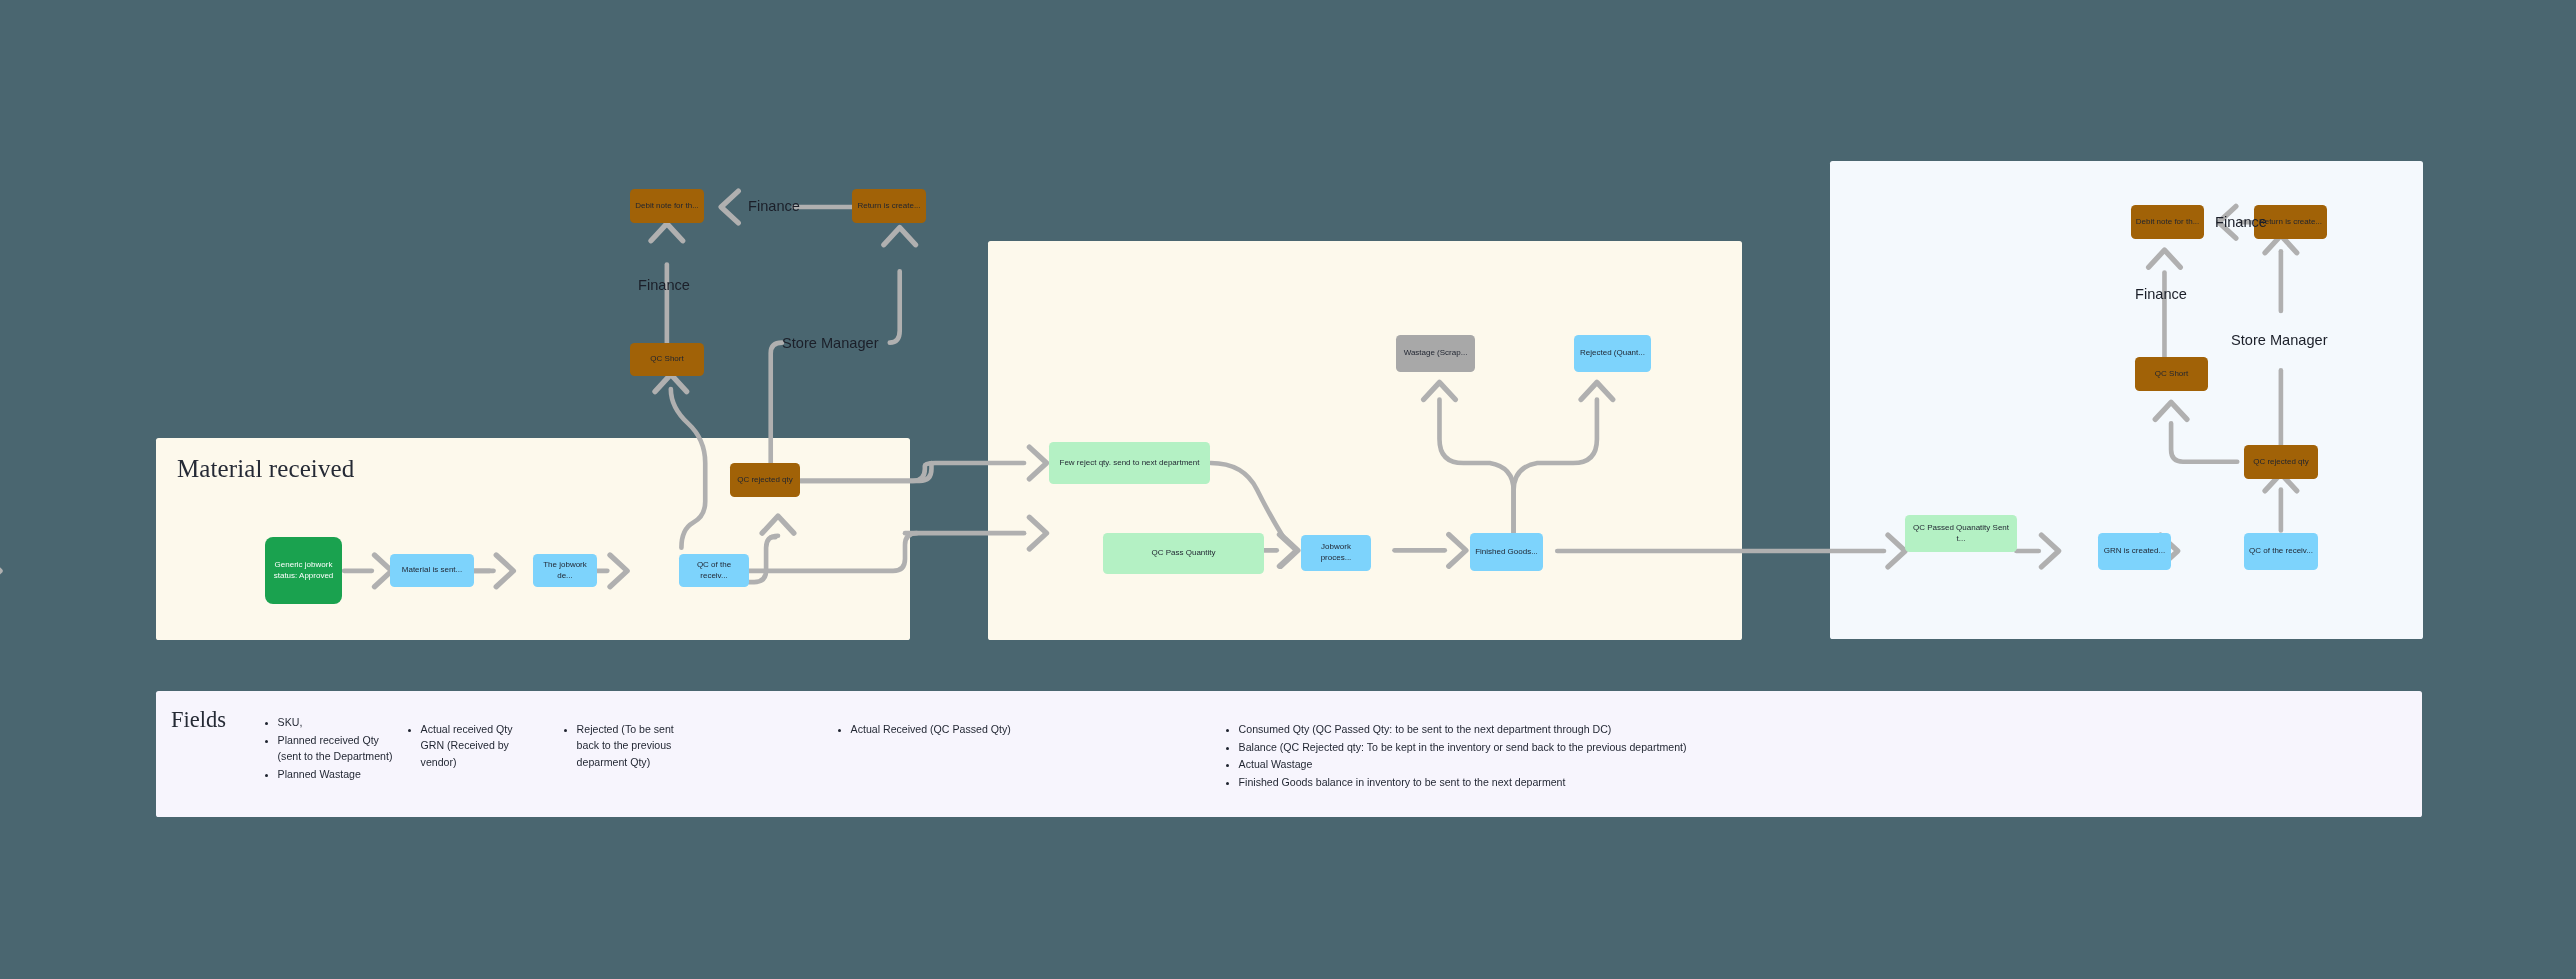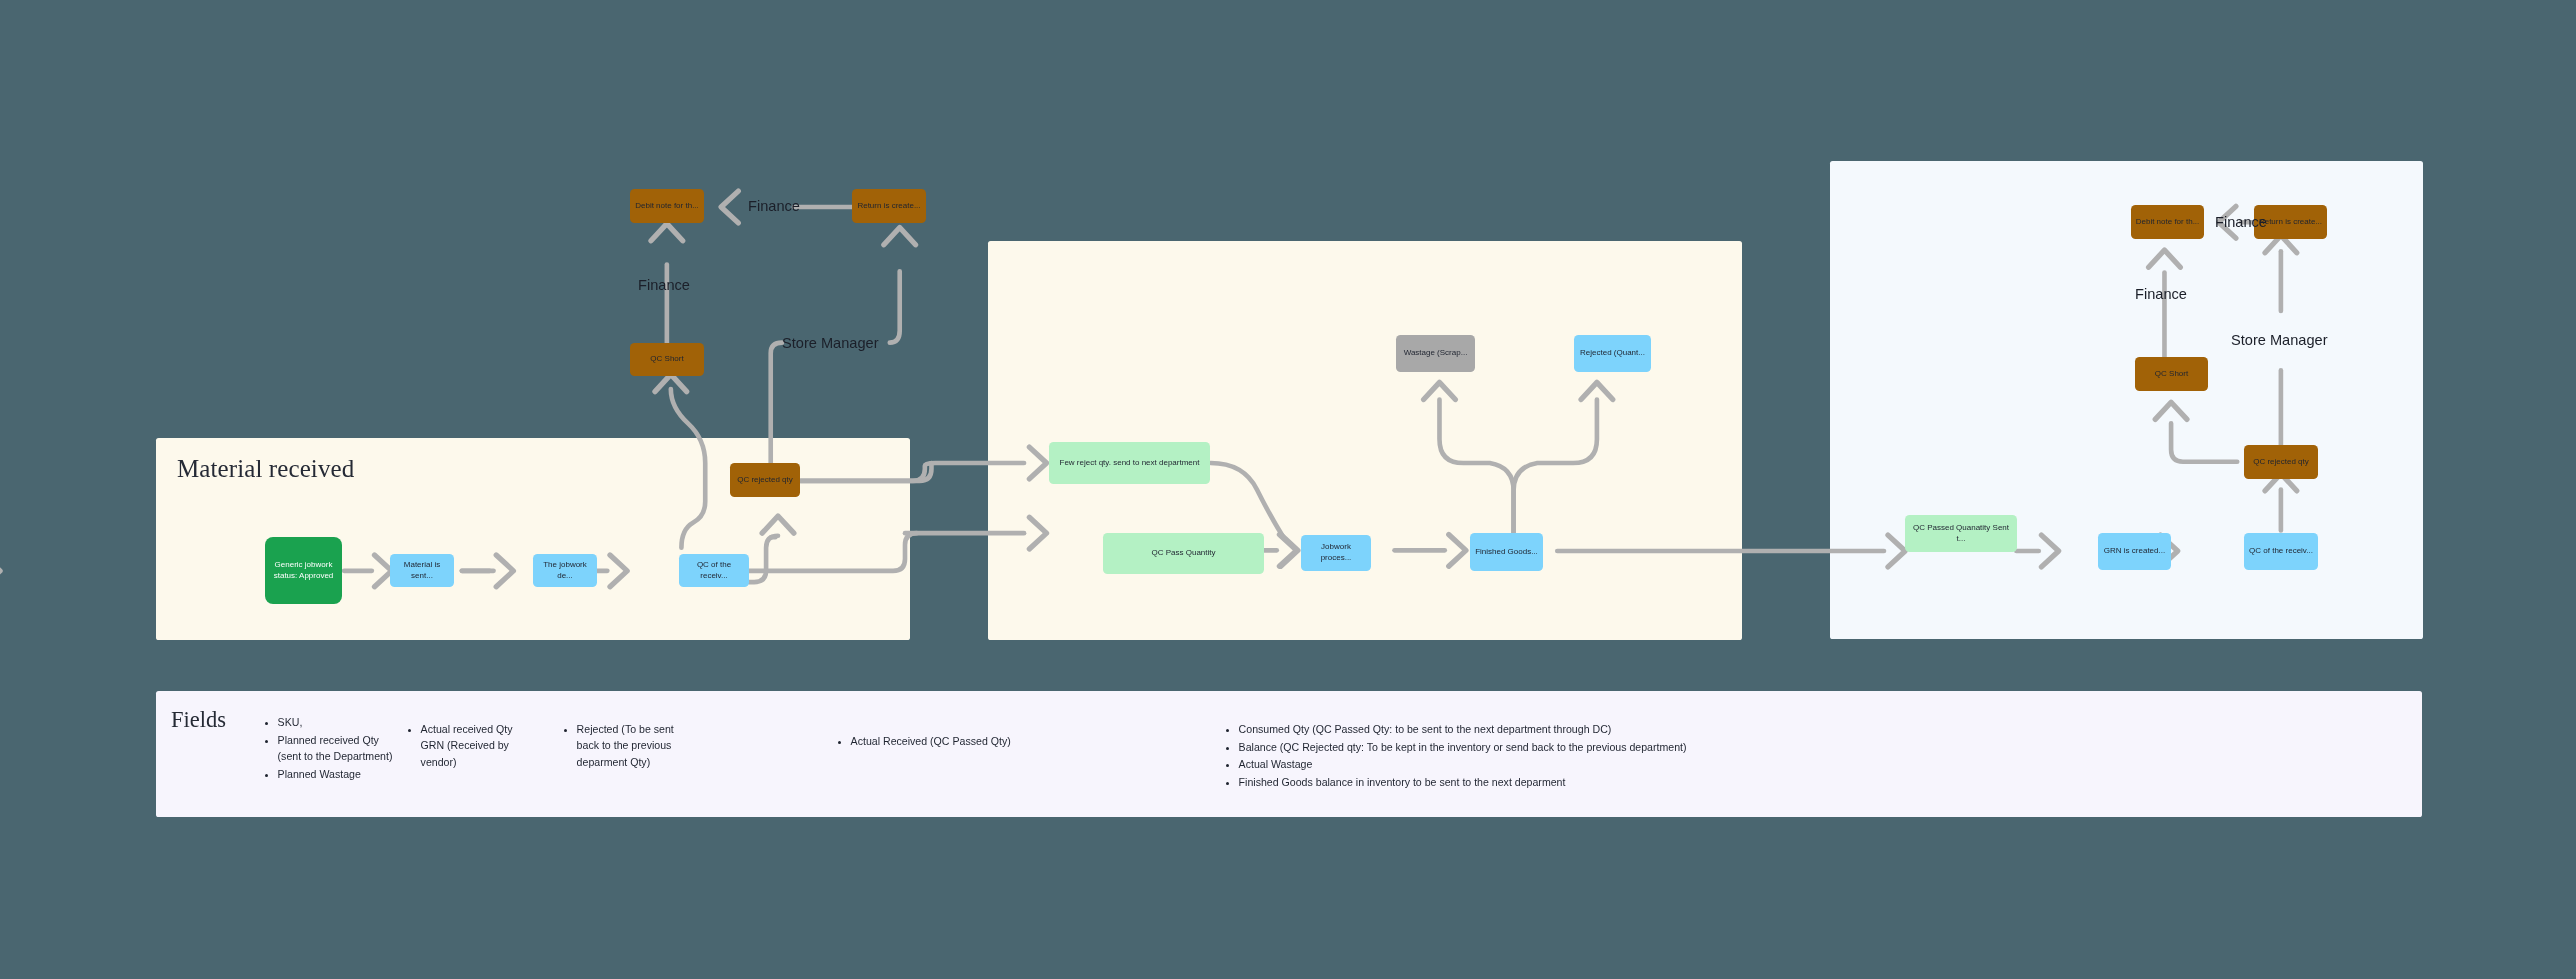--- a/index.html
+++ b/index.html
@@ -64,21 +64,21 @@
   .fields-title {
     position:absolute; left:14.6px; top:16px;
     font-family:"Liberation Serif", serif; font-size:22.5px; color:#252a35;
   }
   .fields-col { position:absolute; top:18.5px; }
   .fields-col ul { list-style: disc; margin-left: 10.6px; }
   .fields-col li { font-size: 10.6px; color:#1f2430; line-height:1.55; margin-bottom:1.3px; }
   #fcol-1 { left:111px; width:126px; }
   #fcol-2 { left:255px; width:106px; }
   #fcol-3 { left:410px; width:132px; }
-  #fcol-4 { left:685px; width:218px;margin-top:12px; }
+  #fcol-4 { left:685px; width:218px; }
   #fcol-5 { left:1072px; width:662px; }
 </style>
 </head>
 <body style="background: rgb(74, 102, 112);">
 
 <div id="canvas">
 
   <div class="panel" id="panel-material"></div>
   <div class="panel" id="panel-consumption"></div>
   <div class="panel" id="panel-receiving"></div>
@@ -168,21 +168,21 @@
 
     <path class="ln" d="M 3272,540 L 3272,412"></path>
     <use href="#ah-u" x="3272" y="378"></use>
 
     <path class="ln" d="M 3408,336 L 3388,336"></path>
     <use href="#ah-l" x="3354" y="336"></use>
   </svg>
 
   <div class="node green-solid" style="left:265px; top:537px; width:77px; height:67px;">Generic jobwork
 status: Approved</div>
-  <div class="node purple" style="left:390px; top:554px; width:64px; height:33px;">Material is sent...</div>
+  <div class="node purple" style="left:390px; top:554px; width:84px; height:33px;">Material is sent...</div>
   <div class="node purple" style="left:533px; top:554px; width:64px; height:33px;">The jobwork de...</div>
   <div class="node purple" style="left:679px; top:554px; width:70px; height:33px;">QC of the receiv...</div>
   <div class="node pink" style="left:730px; top:463px; width:70px; height:34px;">QC rejected qty</div>
   <div class="node pink" style="left:630px; top:343px; width:74px; height:33px;">QC Short</div>
   <div class="node pink" style="left:630px; top:189px; width:74px; height:34px;">Debit note for th...</div>
   <div class="node pink" style="left:852px; top:189px; width:74px; height:34px;">Return is create...</div>
 
   <div class="edge-label" style="left:748px; top:198px;">Finance</div>
   <div class="edge-label" style="left:638px; top:277px;">Finance</div>
   <div class="edge-label" style="left:782px; top:335px;">Store Manager</div>

